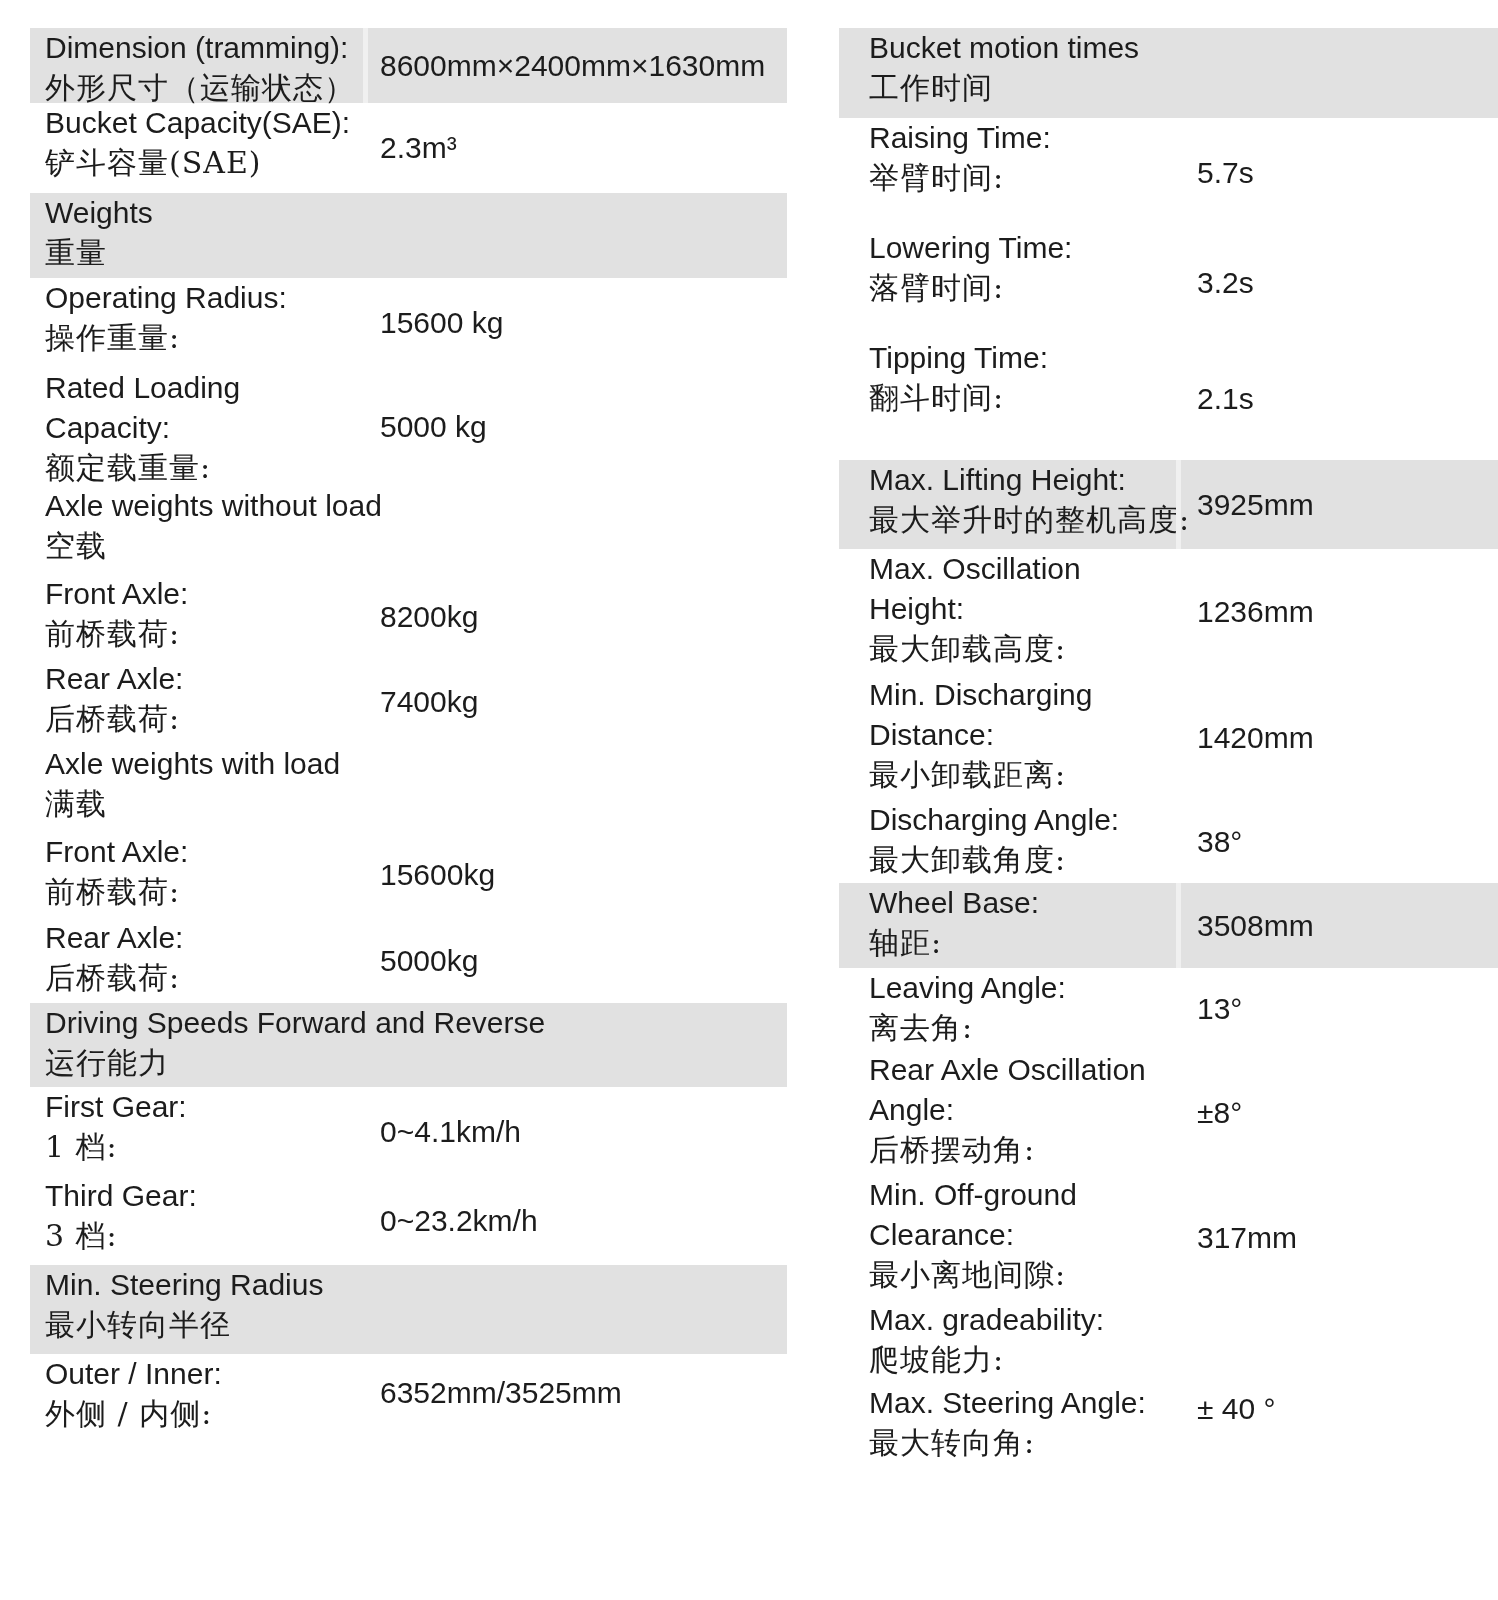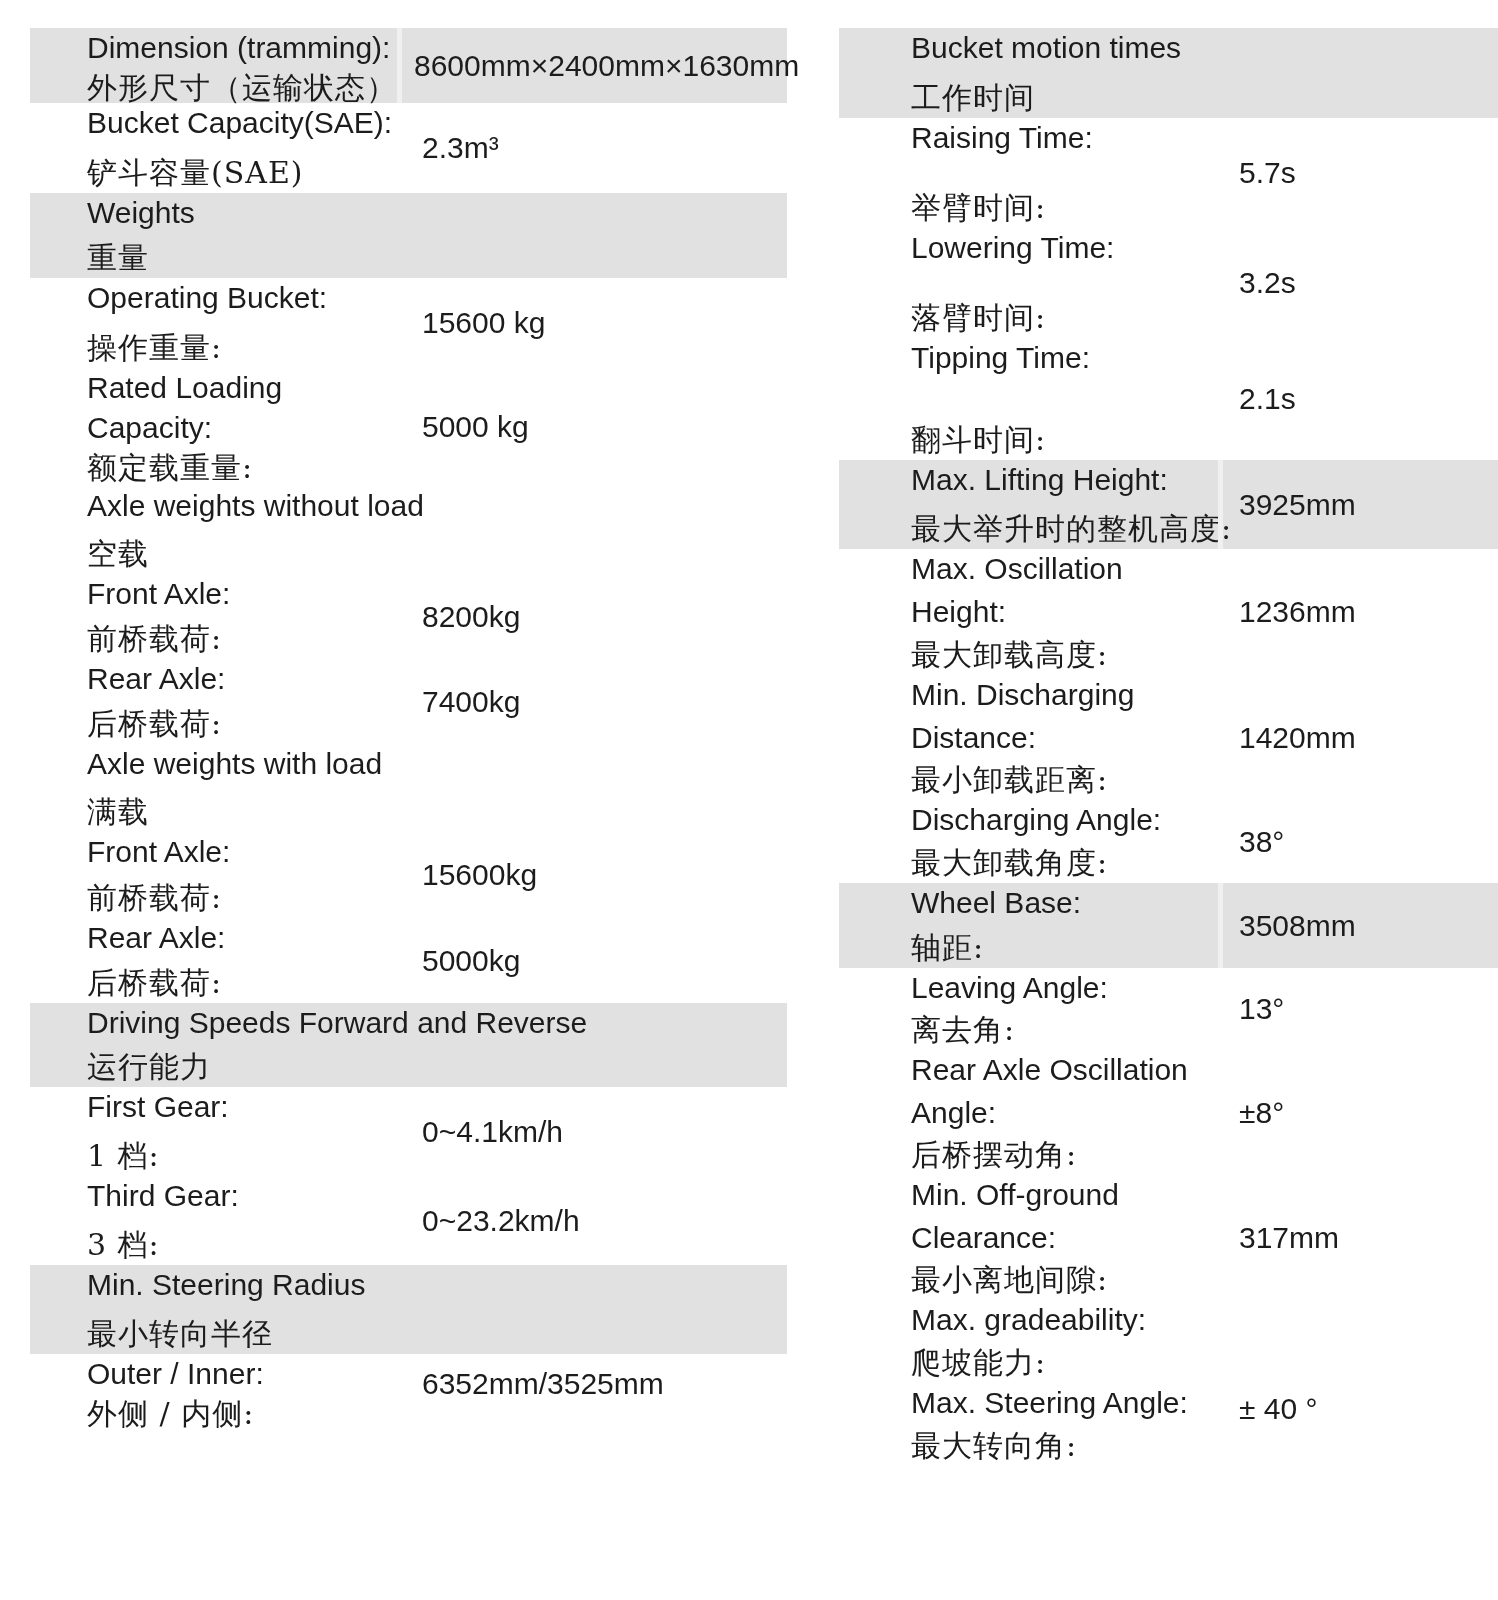--- a/index.html
+++ b/index.html
@@ -6,30 +6,30 @@
   body{
     width:1498px;height:1600px;position:relative;overflow:hidden;
     background:#ffffff;color:#1c1c1c;
     font-family:"Liberation Sans",sans-serif;
   }
   .spec-table{position:absolute;top:28px;}
   #t0{left:30px;width:757px;}
   #t1{left:839px;width:659px;}
   .row{display:flex;box-sizing:border-box;}
   .row.shaded{background:#e1e1e1;}
-  .label{display:flex;flex-direction:column;justify-content:space-between;box-sizing:border-box;margin-left:42px;}
+  .label{display:flex;flex-direction:column;justify-content:flex-start;box-sizing:border-box;}
   #t0 .label{width:333px;padding-left:15px;}
   #t1 .label{width:337px;padding-left:30px;}
   .row.section .label,.row.subsection .label{width:100%;padding-right:10px;}
   .divider{width:5px;flex:0 0 5px;}
   .row.shaded .divider{background:#f0f0f0;}
   .value{flex:1;display:flex;flex-direction:column;justify-content:center;box-sizing:border-box;}
   #t0 .value{padding-left:12px;}
   #t1 .value{padding-left:16px;}
-  .value.value-low{padding-bottom:12px;}
+  .value.value-low{justify-content:flex-end;padding-bottom:12px;}
   .value.value-high{justify-content:flex-start;padding-top:6px;}
   .line{font-size:30px;line-height:40px;white-space:nowrap;}
   .zh{font-family:"DejaVu Serif","Liberation Serif",serif;letter-spacing:1px;}
   
   #t0 .row:nth-child(1){height:75px}
   #t0 .row:nth-child(2){height:90px}
   #t0 .row:nth-child(3){height:85px}
   #t0 .row:nth-child(4){height:90px}
   #t0 .row:nth-child(5){height:118px}
   #t0 .row:nth-child(6){height:88px}
@@ -85,21 +85,21 @@
       </div>
     </div>
     <div class="row section shaded">
       <div class="label">
         <div class="line">Weights</div>
         <div class="line zh">重量</div>
       </div>
     </div>
     <div class="row data">
       <div class="label">
-        <div class="line">Operating Bucket:</div>
+        <div class="line">Operating Radius:</div>
         <div class="line zh">操作重量:</div>
       </div>
       <div class="divider"></div>
       <div class="value">
         <div class="line">15600 kg</div>
       </div>
     </div>
     <div class="row data">
       <div class="label">
         <div class="line">Rated Loading</div>

